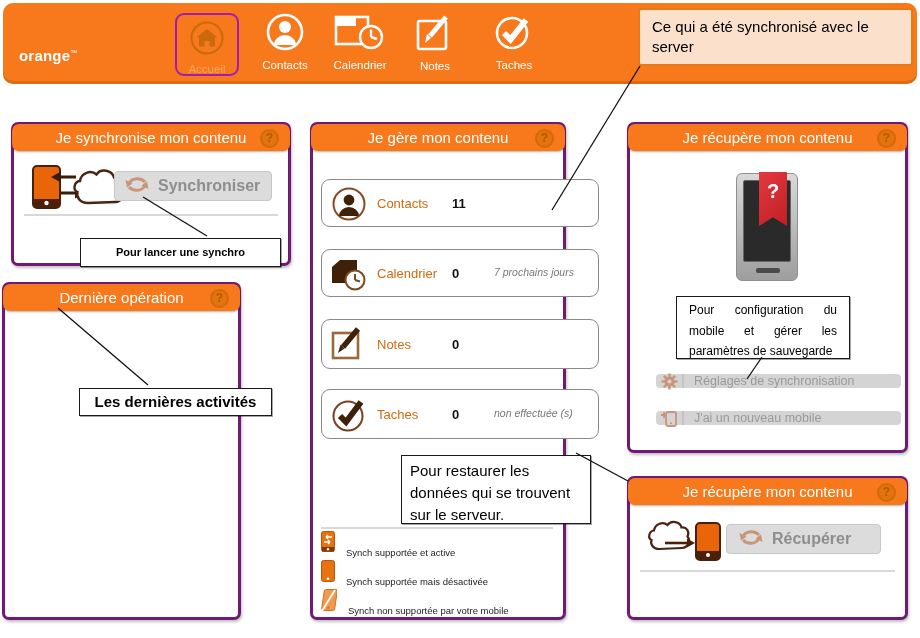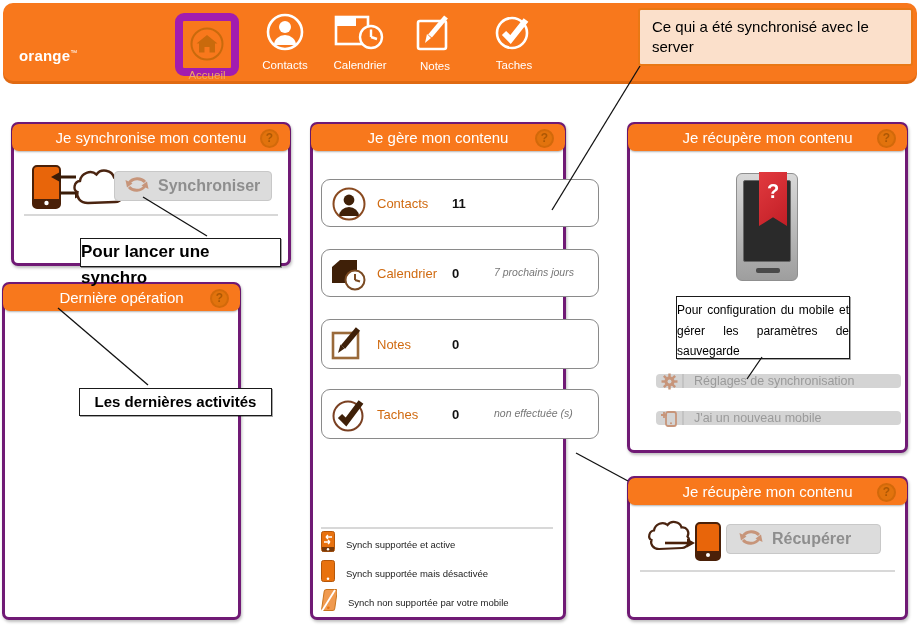--- a/index.html
+++ b/index.html
@@ -14,21 +14,21 @@
     background:#F8781C; border-radius:10px;
     box-shadow:inset 0 -3px 0 rgba(180,80,0,.35);
   }
   #logo { position:absolute; left:16px; top:44px; color:#fff; font-weight:bold; font-size:15px; letter-spacing:.2px; }
   #logo sup { font-size:7px; font-weight:normal; }
   .nav-item { position:absolute; top:8px; text-align:center; cursor:pointer; }
   .nav-item .nav-ic { display:block; margin:0 auto; }
   .nav-item .nav-label { display:block; color:#fff; font-size:11.5px; margin-top:2px; }
   #nav-accueil {
     position:absolute; left:172px; top:10px; width:64px; height:63px;
-    border:8px solid #a21caf; border-radius:9px; text-align:center; padding-top:4px;
+    border:2px solid #a21caf; border-radius:9px; text-align:center; padding-top:4px;
   }
   #nav-accueil .nav-label { color:#F0A763; font-size:11.5px; display:block; margin-top:0px; }
   
   .panel {
     position:absolute; background:#fff; border:3px solid #701a75; border-radius:7px;
     box-shadow:1px 2px 3px rgba(0,0,0,.25);
   }
   .panel-header {
     position:absolute; top:-1px; left:-2px; right:-2px; height:27px;
     background:#F8781C; border-radius:7px; color:#fff; text-align:center;
@@ -44,24 +44,24 @@
   .callout {
     position:absolute; background:#fff; border:1.5px solid #1a1a1a;
     color:#000; z-index:30; box-shadow:1px 1px 0 rgba(0,0,0,.35);
   }
   .callout.bold { font-weight:bold; }
   #callout-synced {
     position:absolute; left:638px; top:8px; width:275px; height:58px; z-index:30;
     background:#FBE0CB; border:2px solid #E97815; border-radius:3px;
     font-size:15px; line-height:1.3; color:#000; padding:7px 26px 0 12px;
   }
-  #callout-launch { left:77px; top:235px; width:201px; height:29px; font-size:17px; line-height:26px; }
+  #callout-launch { left:77px; top:235px; width:201px; height:29px; font-size:11px; text-align:center; line-height:26px; }
   #callout-lastact { left:85px; top:385px; width:193px; height:28px; font-size:15px; text-align:center; line-height:25px; }
   #callout-restore { left:398px; top:452px; width:190px; height:69px; font-size:15px; line-height:1.45; padding:4px 8px; }
-  #callout-config { left:673px; top:293px; width:174px; height:63px; font-size:12px; line-height:1.72; padding:3px 0; text-align:justify; }
+  #callout-config { left:673px; top:293px; width:174px; height:63px; font-size:12px; line-height:1.72; padding:3px 12px; text-align:justify; }
   
   #panel-sync { left:11px; top:122px; width:280px; height:144px; }
   #sync-graphic { position:absolute; left:16px; top:36px; }
   #btn-synchroniser {
     position:absolute; left:100px; top:46px; width:158px; height:30px;
     background:#DCDCDC; border:1px solid #C8C8C8; border-radius:4px; cursor:pointer;
     display:flex; align-items:center; padding-left:10px;
   }
   .btn-gray-label { color:#8E8E8E; font-weight:bold; font-size:16px; margin-left:9px; }
   #panel-lastop { left:2px; top:282px; width:239px; height:338px; }
@@ -69,21 +69,21 @@
   #panel-manage { left:310px; top:122px; width:256px; height:498px; }
   .content-row {
     position:absolute; left:8px; width:278px; height:48px;
     border:1px solid #8A8A8A; border-radius:9px; background:#fff; cursor:pointer;
     display:flex; align-items:center;
   }
   .row-icon { position:absolute; left:8px; top:5px; }
   .row-label { position:absolute; left:55px; color:#D06A10; font-size:13px; }
   .row-count { position:absolute; left:130px; color:#111; font-size:13px; font-weight:bold; }
   .row-note { position:absolute; left:172px; width:100px; color:#777; font-size:10.5px; font-style:italic; line-height:1.25; }
-  .legend-item { position:absolute; left:8px; display:flex; align-items:center; }
+  .legend-item { position:absolute; left:8px; display:flex; align-items:flex-end; }
   .legend-label { margin-left:11px; font-size:9.5px; color:#222; }
   
   #panel-restore-settings { left:627px; top:122px; width:281px; height:331px; }
   #phone-image {
     position:absolute; left:106px; top:48px; width:62px; height:108px;
     background:linear-gradient(180deg,#D9D9D9,#9E9E9E); border:1px solid #8F8F8F; border-radius:6px;
   }
   #phone-screen { position:absolute; left:6px; right:6px; top:6px; bottom:18px; background:#2A2A2A; border:1px solid #666; border-radius:2px; }
   #phone-slot { position:absolute; left:19px; bottom:7px; width:24px; height:5px; background:#4A4A4A; border-radius:2px; }
   #phone-ribbon {
@@ -276,20 +276,21 @@
         <svg width="40" height="40" viewBox="0 0 40 40">
           <circle cx="18" cy="21" r="14.5" fill="#fff" stroke="#7A4022" stroke-width="2"></circle>
           <path d="M10 21 L16 27 L31 7" stroke="#3F2008" stroke-width="6" fill="none"></path>
         </svg>
       </span>
       <span class="row-label">Taches</span>
       <span class="row-count">0</span>
       <span class="row-note">non effectuée (s)</span>
     </div>
 
+    <div class="callout" id="callout-restore" style="position:absolute; left:88px; top:330px; width:190px; height:69px;">Pour restaurer les données qui se trouvent sur le serveur.</div>
     <div class="divider" style="top:402px; left:8px; right:10px; height:1.5px;"></div>
 
     <div class="legend-item" style="top:406px;">
       <span>
         <svg width="14" height="23" viewBox="0 0 14 23">
           <rect x="0.5" y="0.5" width="13" height="20" rx="2" fill="#E8720F" stroke="#B5570A" stroke-width="1"></rect>
           <rect x="1" y="16" width="12" height="4.5" fill="#7A3A08"></rect>
           <circle cx="7" cy="18.3" r="1.2" fill="#fff"></circle>
           <path d="M11 6 L5 6 M5 6 L7 4 M5 6 L7 8" stroke="#fff" stroke-width="1.4" fill="none"></path>
           <path d="M3 11 L9 11 M9 11 L7 9 M9 11 L7 13" stroke="#fff" stroke-width="1.4" fill="none"></path>

